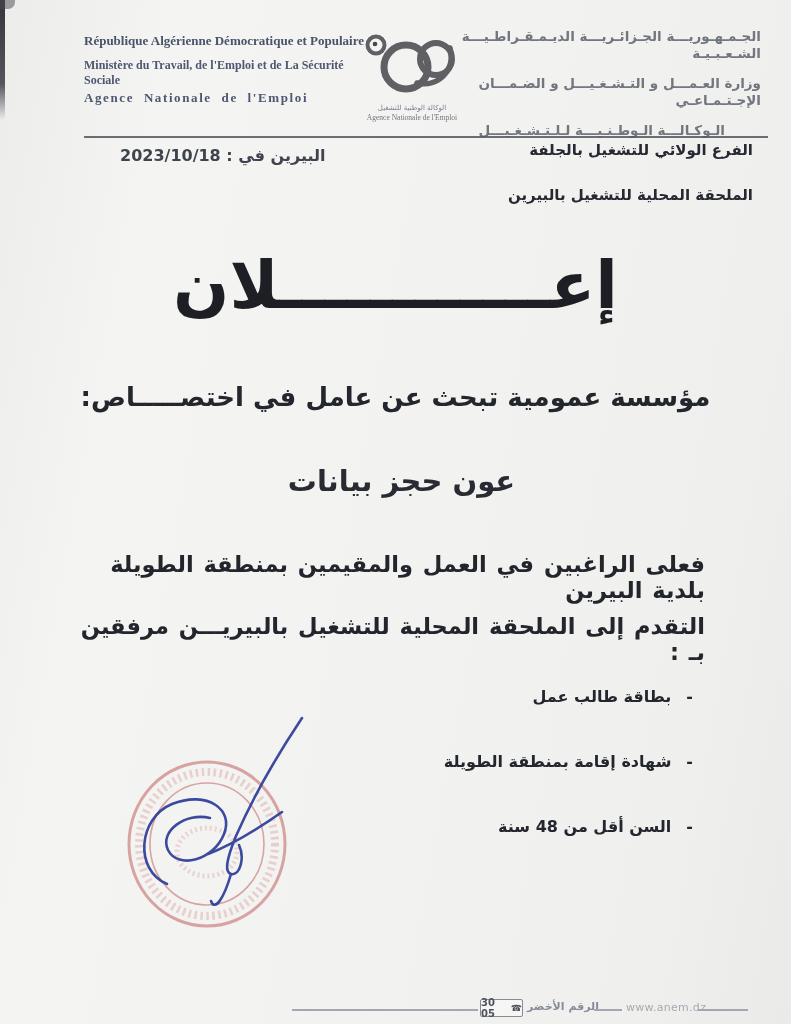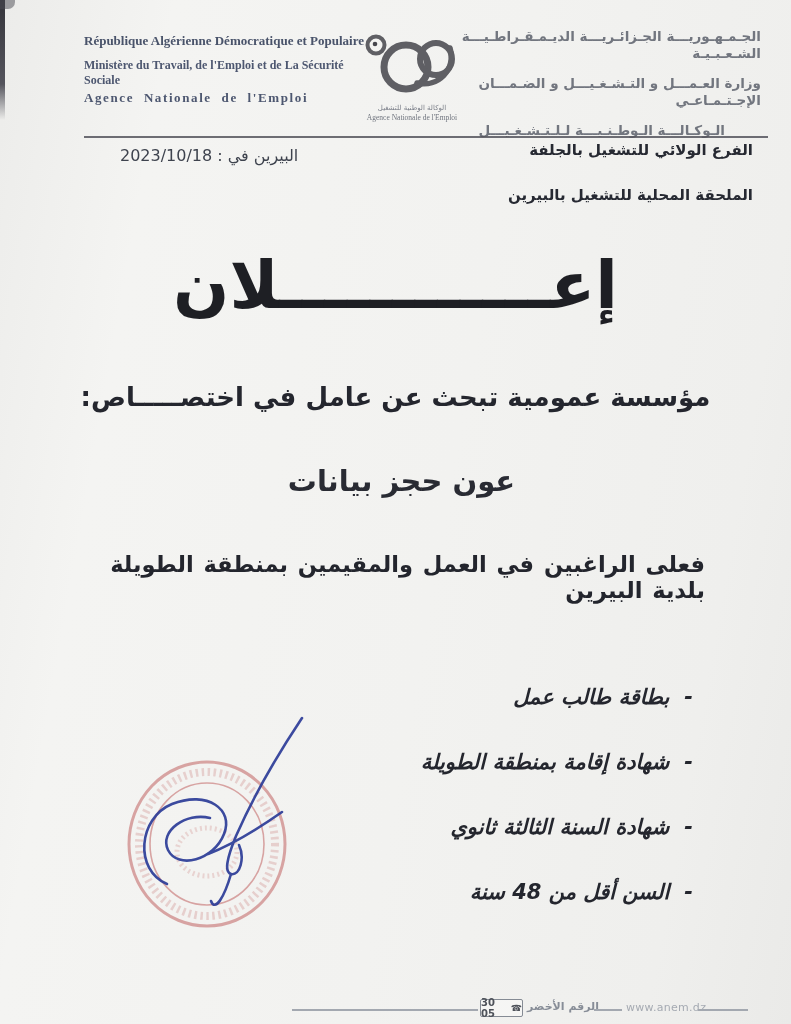--- a/index.html
+++ b/index.html
@@ -27,40 +27,40 @@
   .logo-caption-ar { font-size:7px; color:#7a7e88; margin-top:0; direction:rtl; }
   .logo-caption-fr { font-size:7.5px; color:#6f747e; margin-top:1px; font-family:"Liberation Serif",serif; }
 
   .header-ar { position:absolute; right:30px; top:28px; width:310px; direction:rtl; text-align:right;
     color:#72767f; font-size:13.5px; font-weight:bold; }
   .header-ar .al { margin-bottom:13px; line-height:17px; }
   .header-ar .al3 { padding-left:0; padding-right:36px; }
 
   .hr-sep { position:absolute; left:84px; top:136px; width:684px; height:2px; background:#55555d; opacity:.85; }
 
-  .date-line { position:absolute; left:120px; top:146px; direction:rtl; font-size:16px; font-weight:400; color:#3e434e; }
+  .date-line { position:absolute; left:120px; top:146px; direction:rtl; font-size:16px; font-weight:700; color:#3e434e; }
   .branch1 { position:absolute; right:38px; top:141px; direction:rtl; font-size:15px; font-weight:bold; color:#262932; }
   .branch2 { position:absolute; right:38px; top:186px; direction:rtl; font-size:15px; font-weight:bold; color:#262932; }
 
   .doc-title { position:absolute; left:0; right:0; top:236px; text-align:center; direction:rtl;
     font-size:66px; font-weight:bold; color:#1e1f24; line-height:100px; }
 
   .subject { position:absolute; left:0; right:0; top:382px; text-align:center; direction:rtl;
     font-size:26px; font-weight:bold; color:#24262e; }
 
   .job-title { position:absolute; left:12px; right:0; top:464px; text-align:center; direction:rtl;
     font-size:29px; font-weight:bold; color:#292b33; }
 
   .body-l1, .body-l2 { position:absolute; right:86px; left:70px; direction:rtl; text-align:right;
     font-size:22.5px; font-weight:bold; color:#23252d; word-spacing:2px; }
   .body-l1 { top:551px;text-align:right; }
   .body-l2 { top:613px; }
 
   .reqs { position:absolute; right:98px; top:681px; direction:rtl; text-align:right; }
-  .req-item { font-size:21px; font-weight:bold; color:#24262e; height:65px; line-height:32px;font-style:italic; }
+  .req-item { font-size:16px; font-weight:bold; color:#24262e; height:65px; line-height:32px; }
   .req-item .bullet { margin-left:15px; }
 
   .stamp-sig { position:absolute; left:112px; top:702px; }
 
   
   .f-line { position:absolute; height:2px; background:#a3a8b0; top:1009px; }
   .f-line1 { left:292px; width:186px; }
   .f-line2 { left:594px; width:28px; }
   .f-line3 { left:698px; width:50px; }
   .f-box { position:absolute; left:480px; top:999px; width:43px; height:18px;
@@ -109,30 +109,28 @@
   <div class="date-line">البيرين في : 2023/10/18</div>
   <div class="branch1">الفرع الولائي للتشغيل بالجلفة</div>
   <div class="branch2">الملحقة المحلية للتشغيل بالبيرين</div>
 
   <div class="doc-title">إعــــــــــــلان</div>
 
   <div class="subject">مؤسسة عمومية تبحث عن عامل في اختصـــــاص:</div>
   <div class="job-title">عون حجز بيانات</div>
 
   <div class="body-l1">فعلى الراغبين في العمل والمقيمين بمنطقة الطويلة بلدية البيرين</div>
+  <div class="body-l2">التقدم إلى الملحقة المحلية للتشغيل بالبيريـــن مرفقين بـ :</div>
 
   <div class="reqs">
     <div class="req-item">
       <span class="bullet">-</span><span>بطاقة طالب عمل</span>
     </div>
     <div class="req-item">
       <span class="bullet">-</span><span>شهادة إقامة بمنطقة الطويلة</span>
-    </div>
-    <div class="req-item">
-      <span class="bullet">-</span><span>شهادة السنة الثالثة ثانوي</span>
     </div>
     <div class="req-item">
       <span class="bullet">-</span><span>السن أقل من 48 سنة</span>
     </div>
   </div>
 
   <div class="stamp-sig">
     <svg width="205" height="235" viewBox="0 0 205 235">
       <g stroke="#d1908f" fill="none" opacity="0.8">
         <ellipse cx="95" cy="142" rx="78" ry="82" stroke-width="3"></ellipse>

